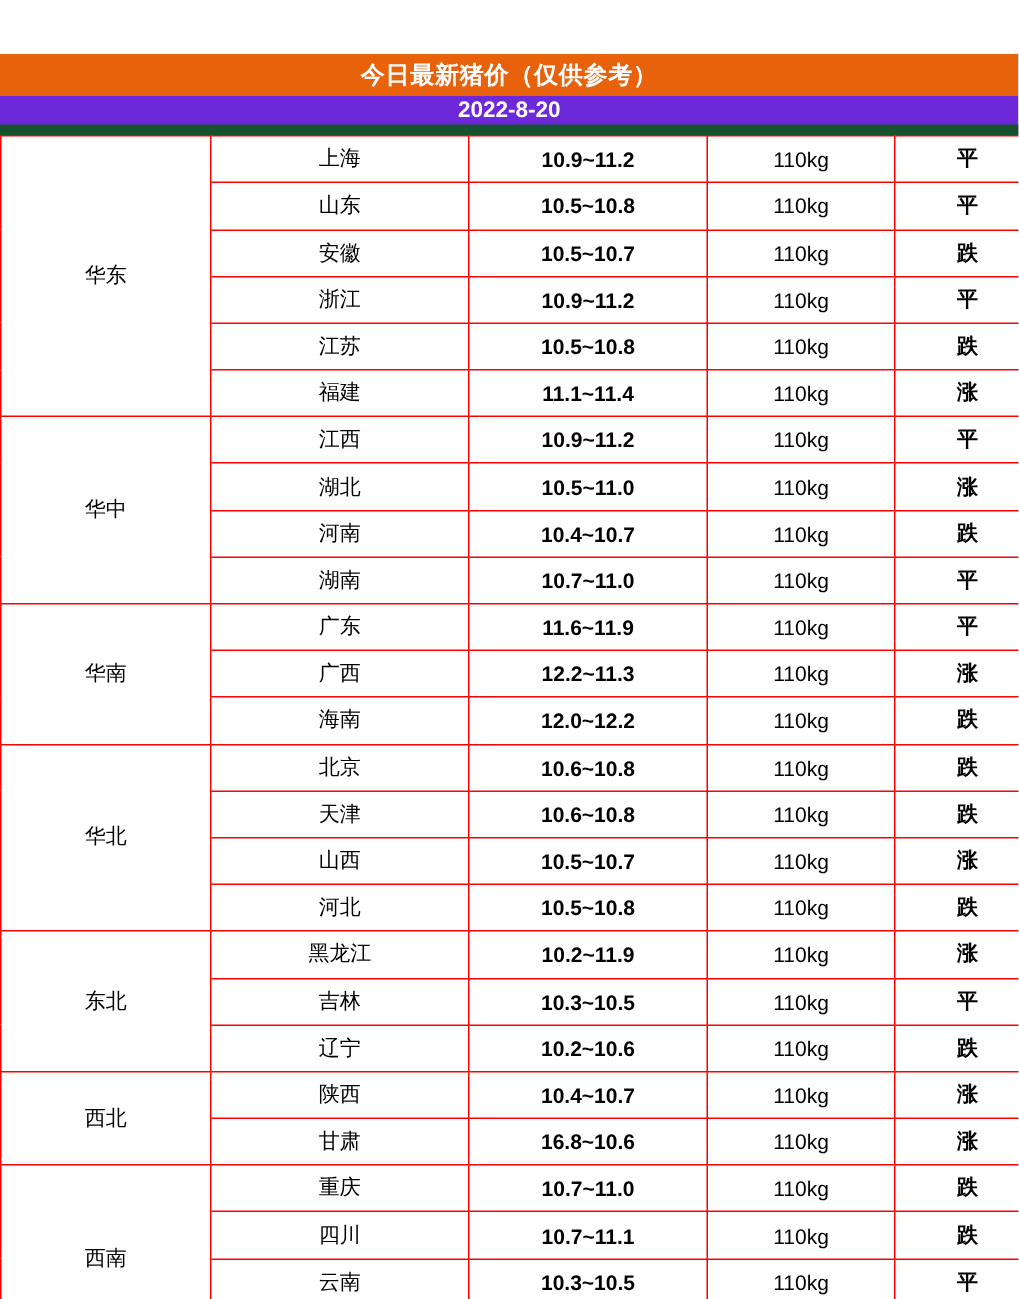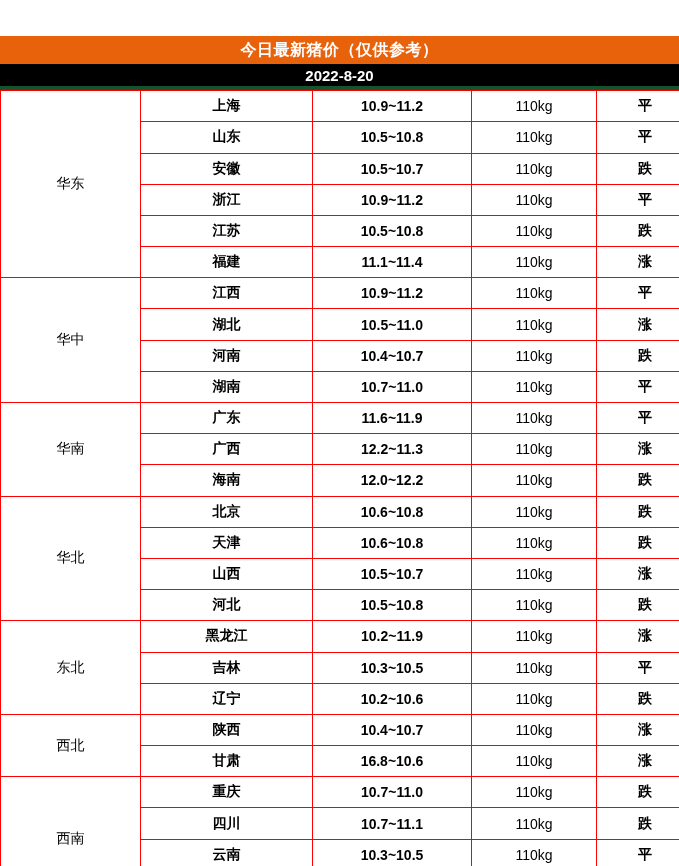--- a/index.html
+++ b/index.html
@@ -29,28 +29,28 @@
     font-size: 16px;
     font-weight: bold;
     display: flex;
     align-items: center;
     justify-content: center;
     letter-spacing: 0.5px;
     box-sizing: border-box;
   }
   .date-bar {
     height: 30px;
-    background: #000000;
+    background: #6d28d9;
     color: #ffffff;
     font-size: 15px;
     font-weight: bold;
     display: flex;
     align-items: center;
     justify-content: center;
-    border-bottom: 4px solid #14532d;
+    border-bottom: 7px solid #14532d;
     box-sizing: border-box;
   }
   table.price-table {
     border-collapse: collapse;
     width: 679px;
     table-layout: fixed;
   }
   table.price-table td {
     border: 1px solid #ff0000;
     height: 31.2px;
@@ -63,21 +63,21 @@
     overflow: hidden;
   }
   td.region {
     width: 140px;
     font-weight: normal;
     font-size: 15px;
     border-left: none;
   }
   td.province {
     width: 172px;
-    font-weight: bold;
+    font-weight: normal;
     font-size: 15px;
   }
   td.price {
     width: 159px;
     font-size: 14px;
     font-weight: bold;
   }
   td.weight {
     width: 125px;
     font-size: 14px;

